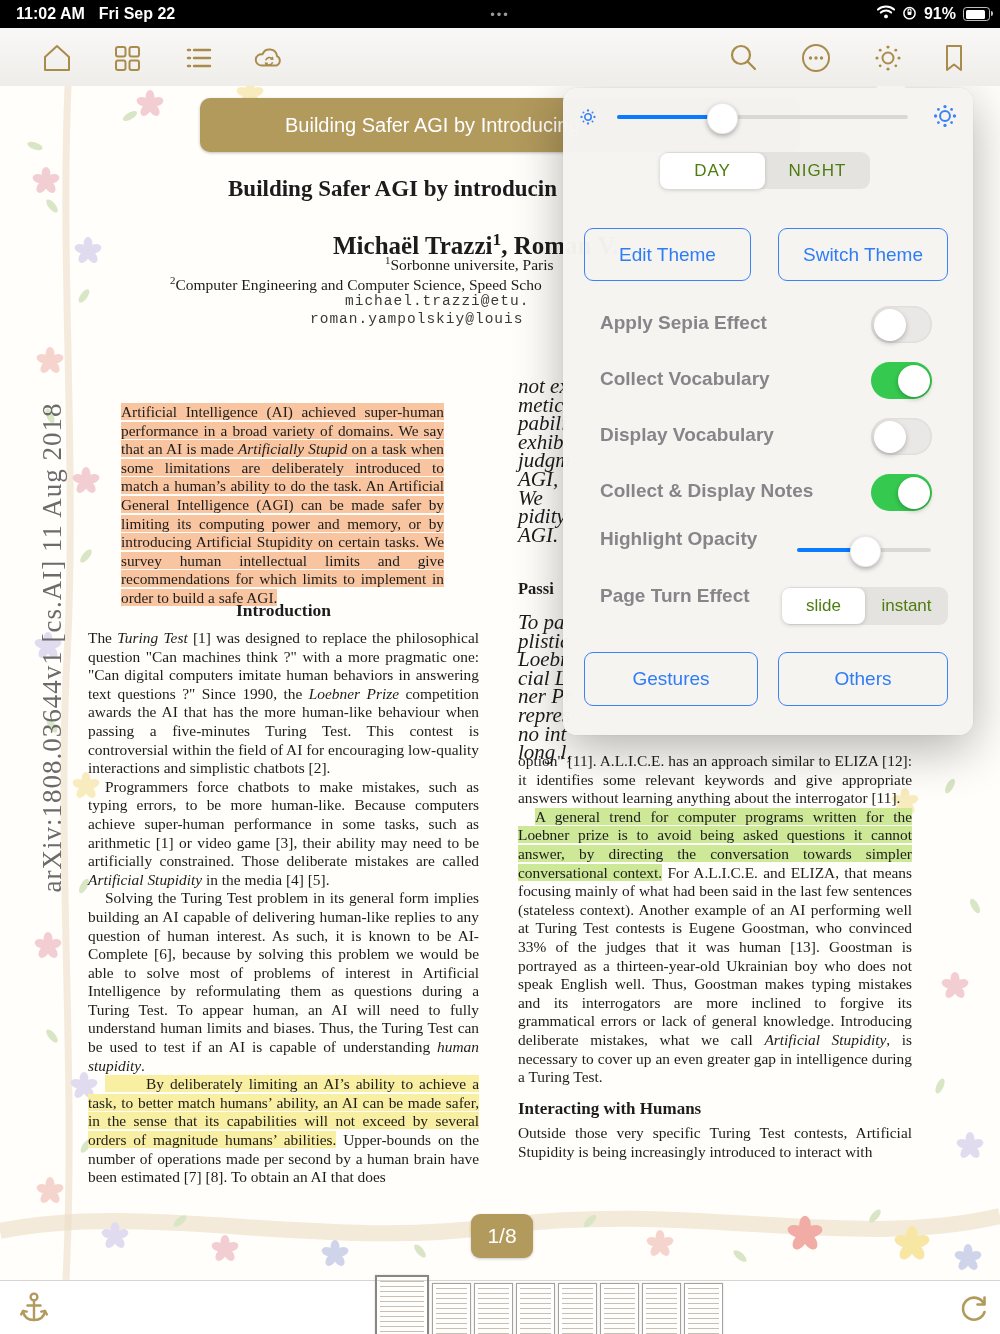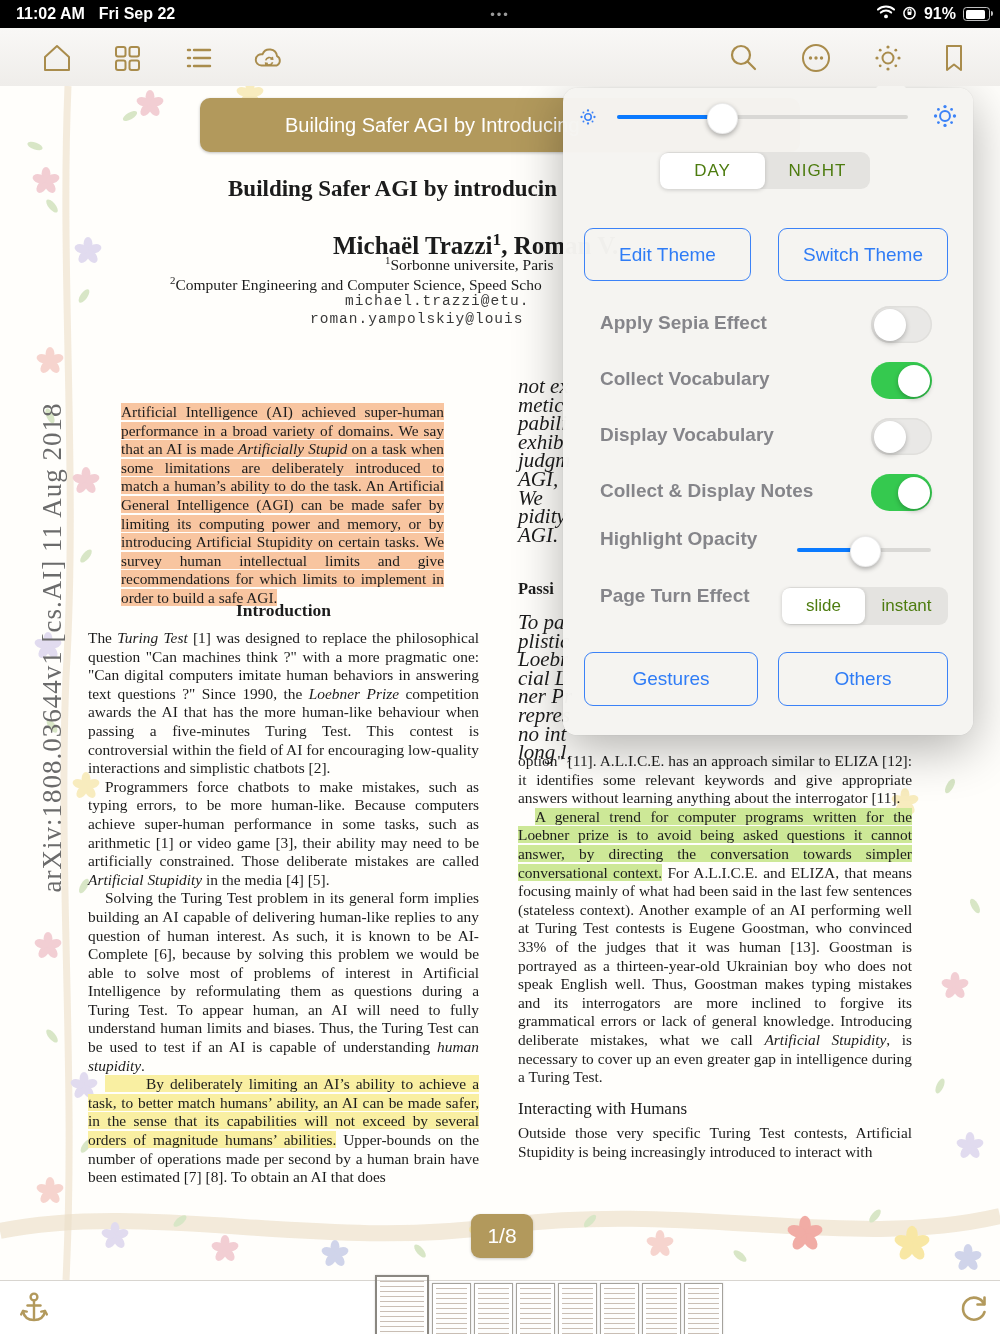--- a/index.html
+++ b/index.html
@@ -58,21 +58,21 @@
     line-height:18.6px;text-align:justify;}
   #leftcol p,#rc-lower p{margin:0;text-indent:17px;}
   #leftcol p.noind,#rc-lower p.noind{text-indent:0;}
 
   .frag{position:absolute;left:518px;font-size:21px;line-height:18.6px;white-space:pre-line;font-style:italic;}
   #rc-frag-top{top:291px;}
   #rc-h-frag{position:absolute;left:518px;top:493px;font-size:16.5px;font-weight:700;}
   #rc-frag-mid{top:527px;}
   #rc-lower{position:absolute;left:518px;top:666px;width:394px;font-size:15.4px;
     line-height:18.6px;text-align:justify;}
-  #rc-lower h3{margin:13px 0 6px 0;font-size:17px;font-weight:400;text-indent:0;}
+  #rc-lower h3{margin:13px 0 6px 0;font-size:17px;font-weight:700;text-indent:0;}
 
   .i{font-style:italic;}
   .sup{vertical-align:super;font-size:70%;}
   .hl-o{background:#f8c5a0;}
   .hl-y{background:#f9efa2;padding-left:41px;}
   .hl-g{background:#cde897;}
 
   #page-badge{position:absolute;left:471px;top:1128px;width:62px;height:44px;background:#b2995c;
     border-radius:9px;color:#fff;font-family:"Liberation Sans",sans-serif;font-size:21px;
     display:flex;align-items:center;justify-content:center;box-shadow:0 1px 3px rgba(0,0,0,.2);}

